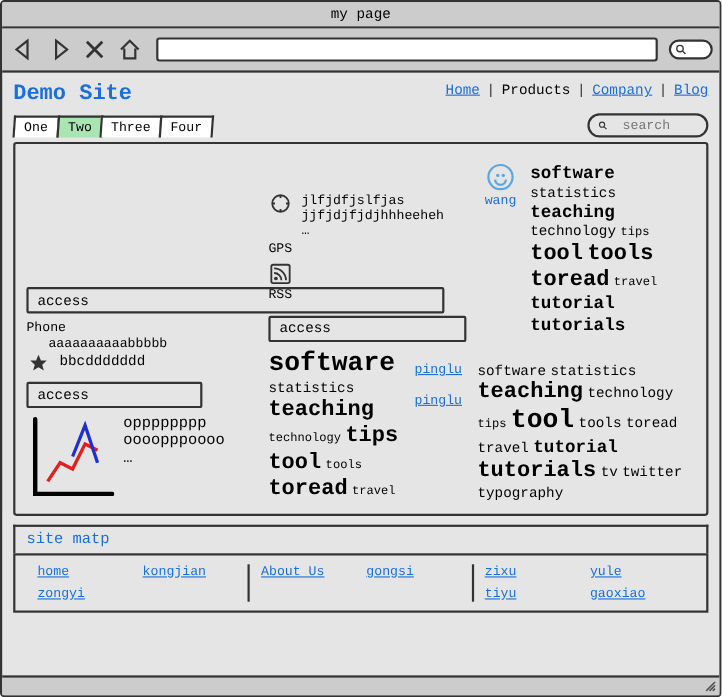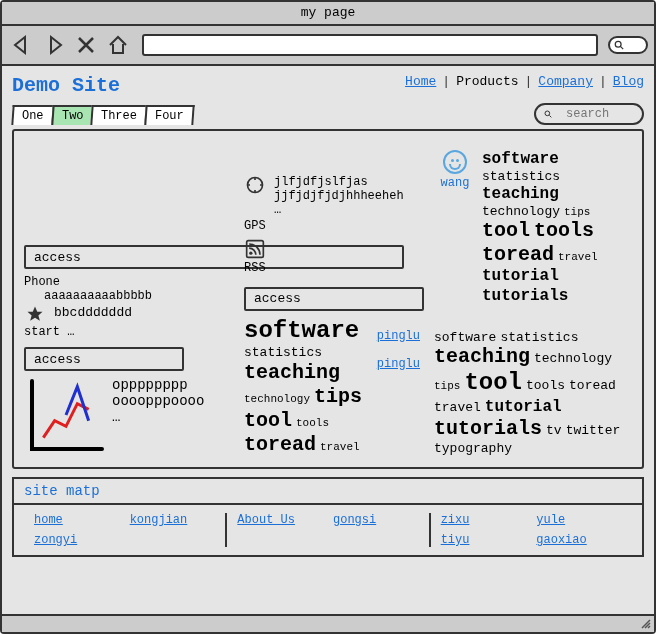--- a/index.html
+++ b/index.html
@@ -138,21 +138,20 @@
               <div class="sub">Phone</div>
               <div class="sub" style="margin-left:20px;">aaaaaaaaaabbbbb</div>
               <div class="iconrow" style="margin-top:2px;">
                 <div class="ic">
                   <svg width="18" height="18" viewBox="0 0 24 24">
                       <path d="M12 2 L15 9 L22 9 L16.5 14 L18.5 21 L12 17 L5.5 21 L7.5 14 L2 9 L9 9 Z" fill="#333"></path>
                     </svg>
                 </div>
                 <div class="txt">bbcddddddd</div>
               </div>
-              <div class="sub">start …</div>
 
               <div class="row2">
                 <div style="width:200px;">
                   <div class="fieldbox" style="width:160px;">access</div>
                   <div style="display:flex; gap:8px; margin-top:6px;">
                     <div class="chartwrap">
                       <svg id="chart" width="80" height="80" viewBox="0 0 80 80">
                           <path d="M 8 4 L 8 72 L 78 72" stroke="#000" stroke-width="4" fill="none" stroke-linecap="round"></path>
                           <path d="M 19.333333333333332 60.66666666666667 L 30.666666666666664 43.666666666666664 L 42 49.333333333333336 L 53.33333333333333 26.66666666666667 L 64.66666666666667 32.33333333333333" stroke="#e02020" stroke-width="3" fill="none"></path>
                           <path d="M 42 38 L 53.33333333333333 9.666666666666671 L 64.66666666666667 43.666666666666664" stroke="#2030d0" stroke-width="3" fill="none"></path>

